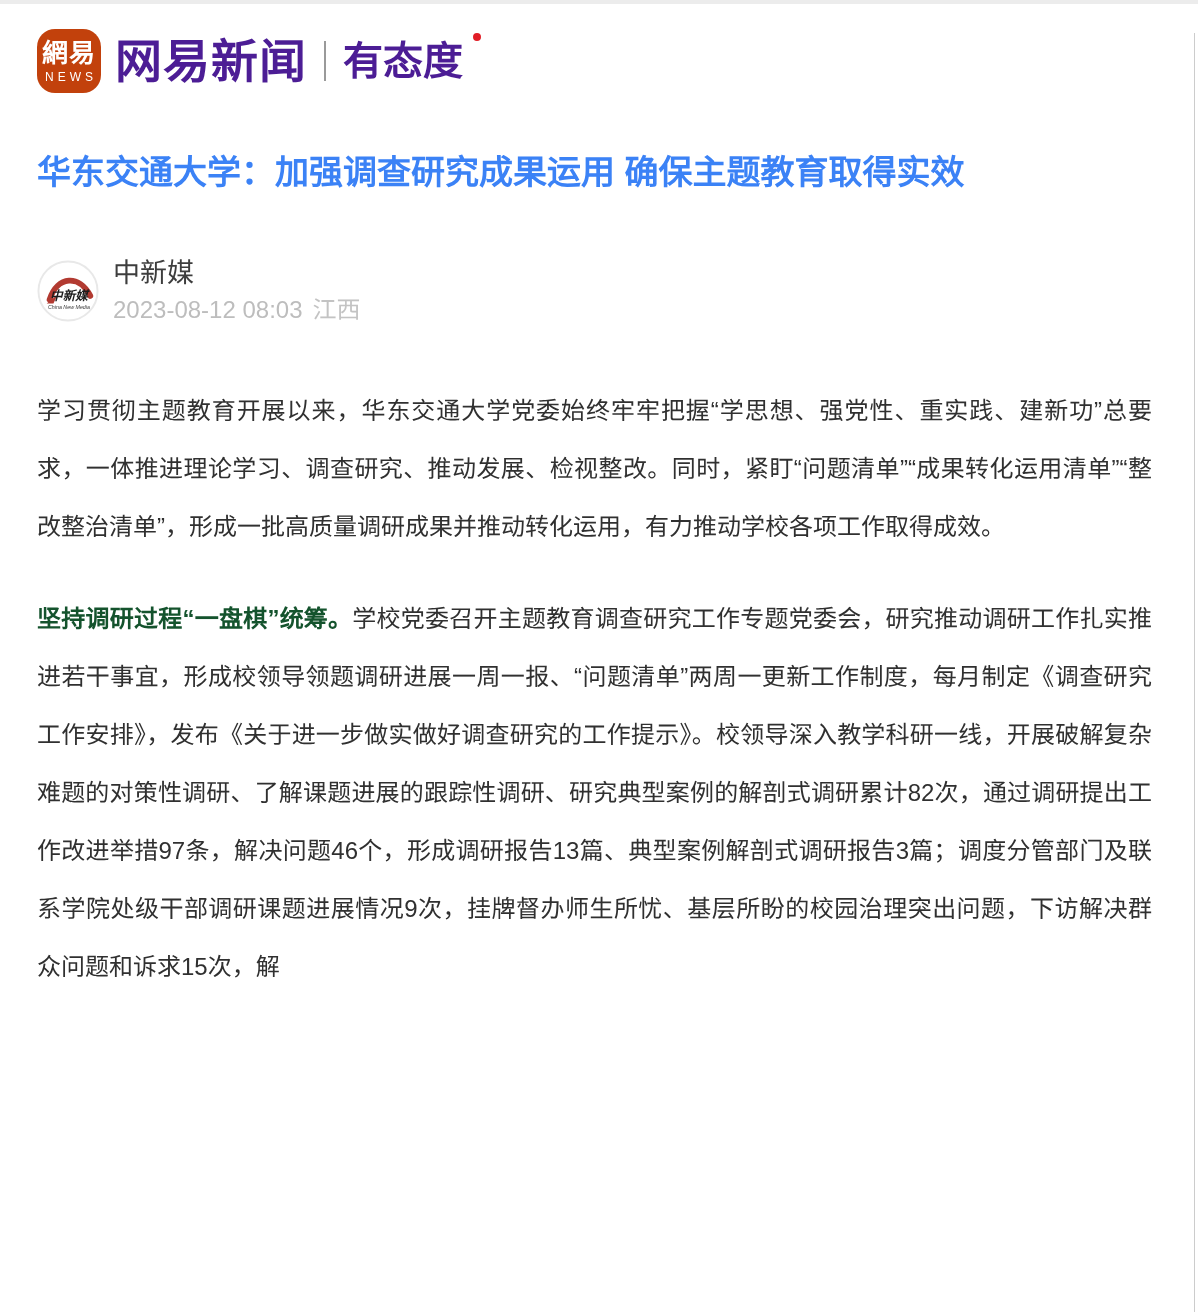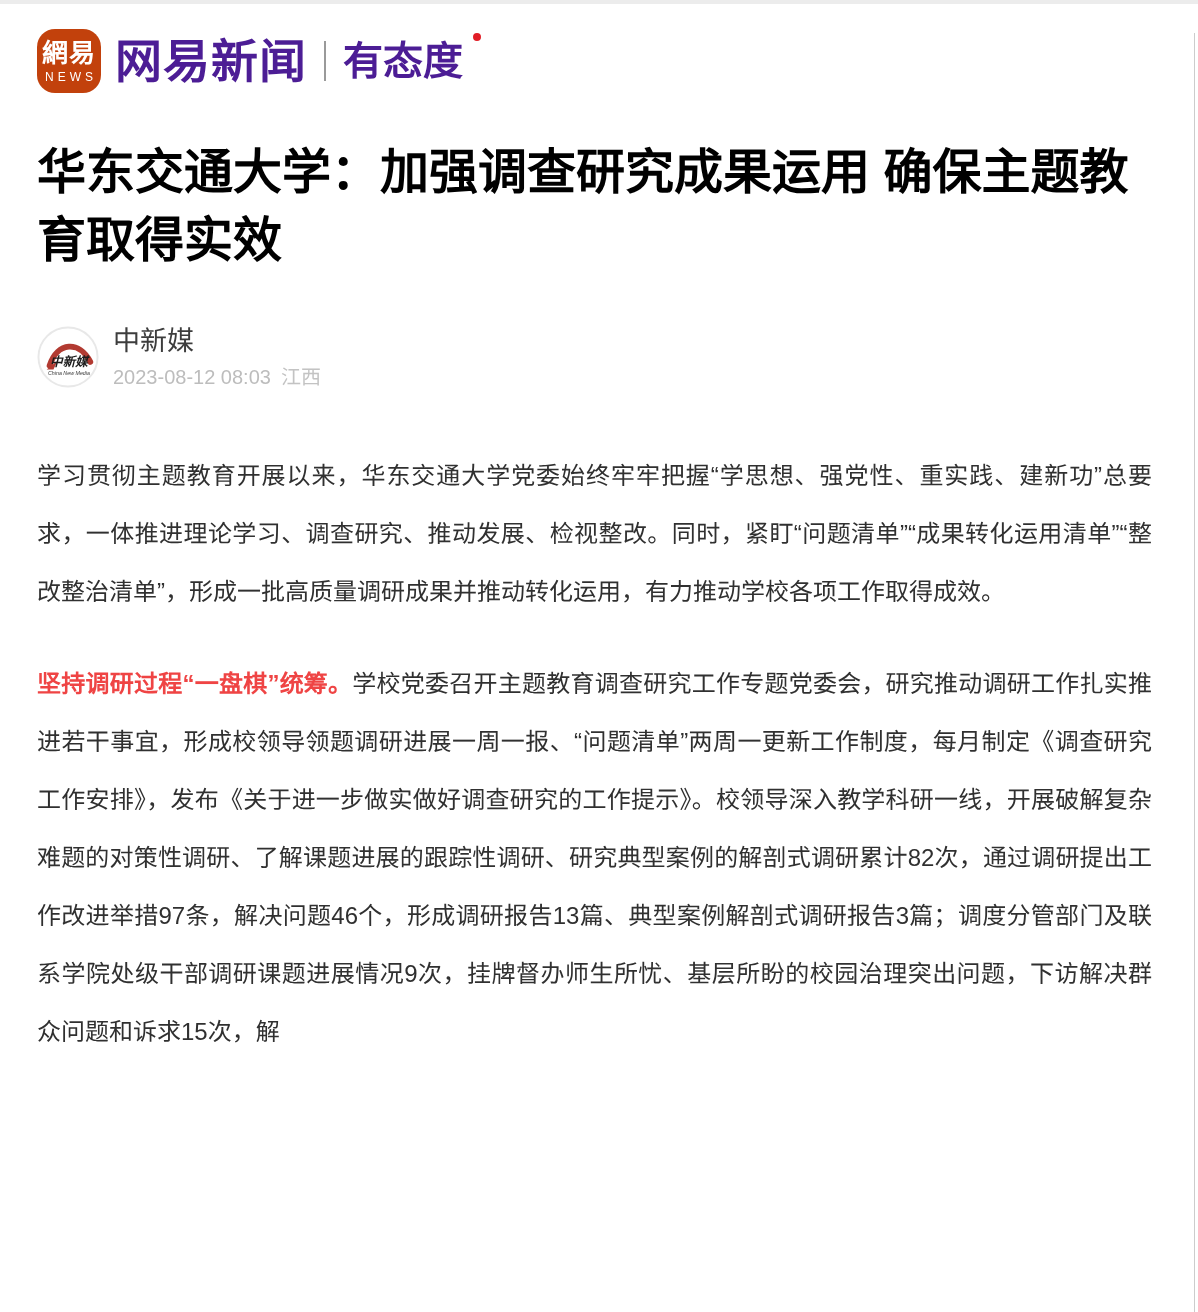--- a/index.html
+++ b/index.html
@@ -40,38 +40,38 @@
     position:relative; padding-right:16px;
   }
   .degree-icon {
     position:absolute; top:-8px; right:-2px; width:8px; height:8px;
     border:4px solid #e11d26; border-radius:50%;
   }
 
   
   .article-title {
     margin-top:45px; max-width:1105px;
-    font-size:49px; line-height:68px; font-weight:700; color:#000000;
+    font-size:34px; line-height:68px; font-weight:700; color:#3b82f6;
   }
 
   
   .meta { margin-top:52px; display:flex; align-items:center; }
   .avatar { width:62px; height:62px; flex:0 0 auto; cursor:pointer; }
   .meta-text { margin-left:14px; }
   .author-name { font-size:27px; color:#3d3d3d; line-height:1.15; cursor:pointer; }
-  .meta-sub { margin-top:8px; font-size:20px; color:#bdbdbd; line-height:1.1; }
+  .meta-sub { margin-top:8px; font-size:24px; color:#bdbdbd; line-height:1.1; }
   .meta-sub .loc { margin-left:10px; color:#c3c3c3; }
 
   
   .article-body { margin-top:59px; }
   .article-body p {
     font-size:24px; line-height:58px; color:#303030;
     text-align:justify; margin:0 8px 34px 0;
   }
-  .article-body p b { font-weight:700; color:#ef4444; }
+  .article-body p b { font-weight:700; color:#14532d; }
 </style>
 </head>
 <body>
 
 <div class="top-strip"></div>
 <div class="right-border"></div>
 
 <div class="content">
 
   <div class="header">

